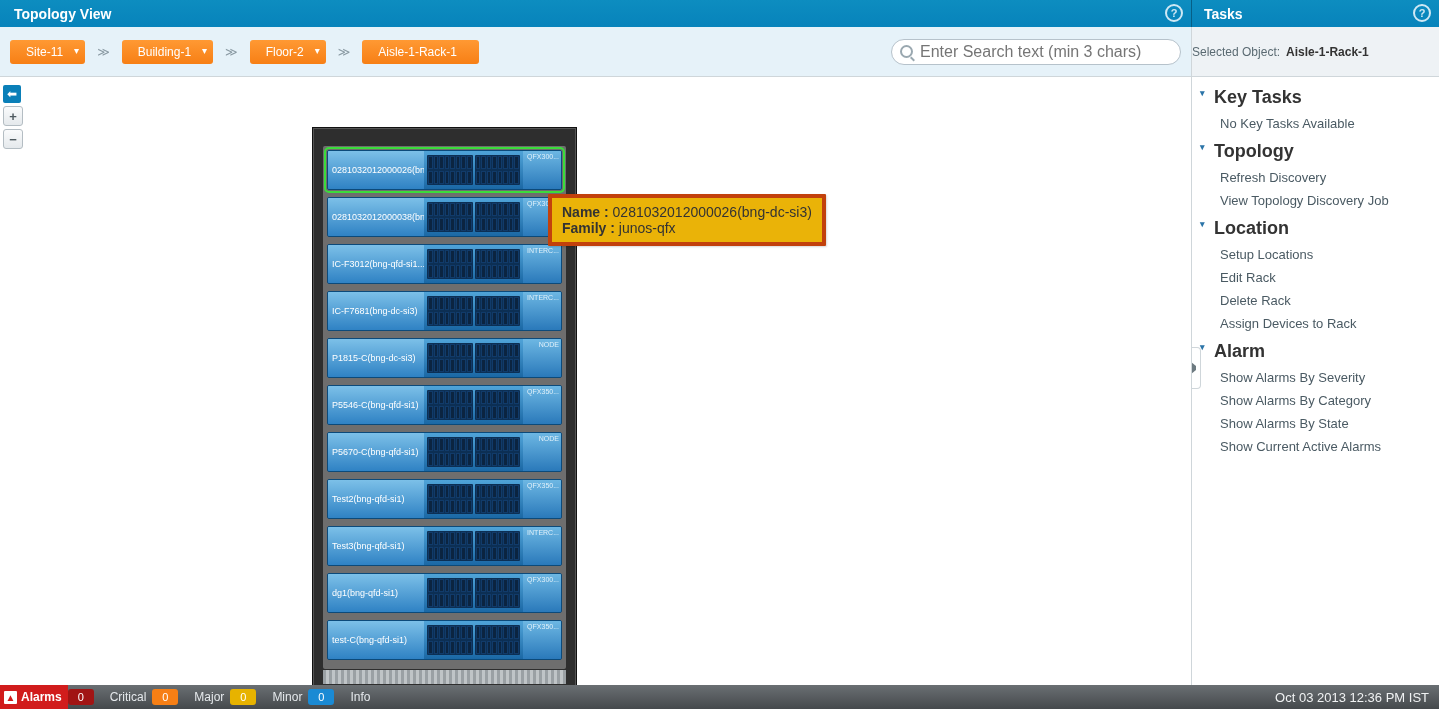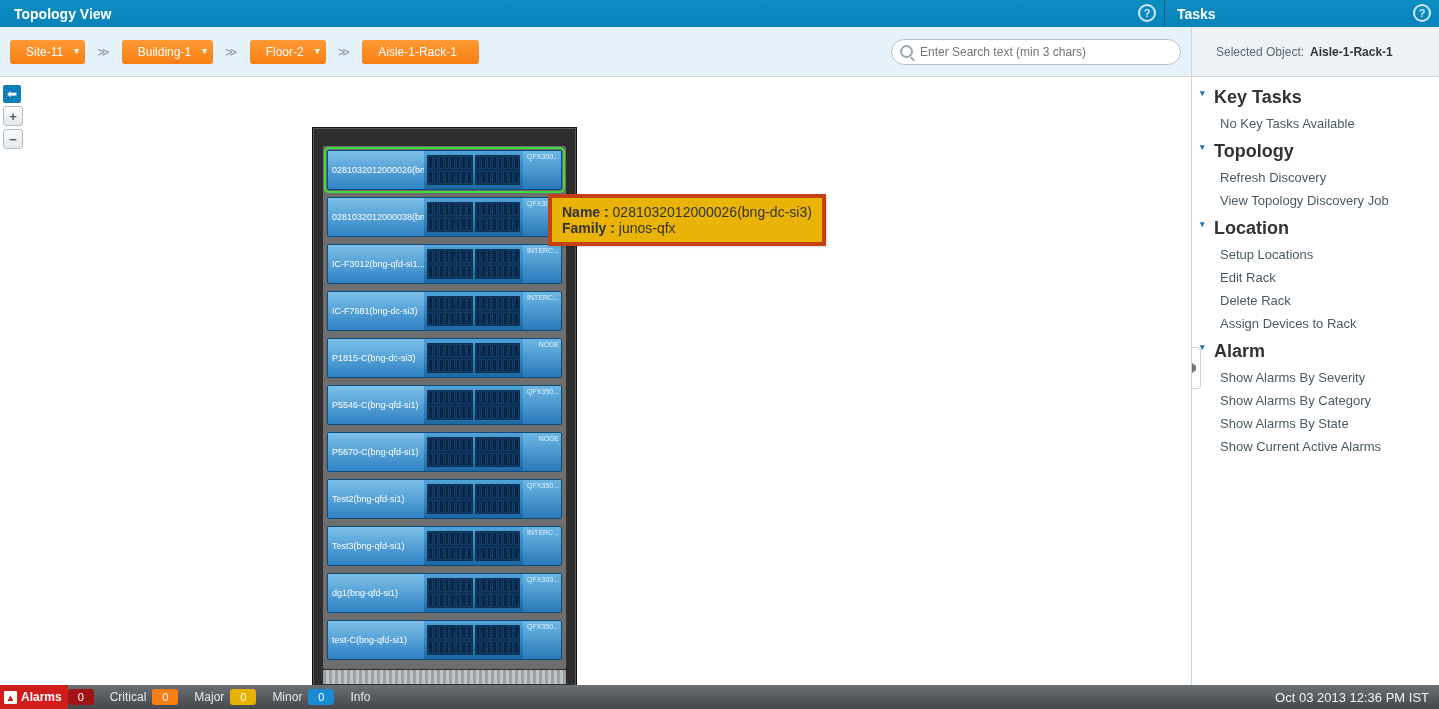--- a/index.html
+++ b/index.html
@@ -3,35 +3,35 @@
 <meta charset="utf-8">
 <style>
   *{box-sizing:border-box;margin:0;padding:0;font-family:Arial,Helvetica,sans-serif}
   html,body{height:100%;width:100%;overflow:hidden}
   body{display:flex;flex-direction:column;background:#fff}
 
   
   .header-row{display:flex;height:27px}
   .header-main{flex:1;background:linear-gradient(#0d8dc0,#0783bb);color:#fff;font-weight:700;font-size:14px;display:flex;align-items:center;padding:0 14px;position:relative}
   .header-main .help{position:absolute;right:8px;top:4px;width:18px;height:18px;border:2px solid #cfe8f4;border-radius:50%;display:flex;align-items:center;justify-content:center;font-size:11px;font-weight:700;color:#cfe8f4;cursor:pointer}
-  .header-tasks{width:275px;background:linear-gradient(#0d8dc0,#0783bb);color:#fff;font-weight:700;font-size:14px;display:flex;align-items:center;padding:0 12px;position:relative;border-left:1px solid #065f86}
+  .header-tasks{width:248px;background:linear-gradient(#0d8dc0,#0783bb);color:#fff;font-weight:700;font-size:14px;display:flex;align-items:center;padding:0 12px;position:relative;border-left:1px solid #065f86}
   .header-tasks .help{position:absolute;right:8px;top:4px;width:18px;height:18px;border:2px solid #cfe8f4;border-radius:50%;display:flex;align-items:center;justify-content:center;font-size:11px;font-weight:700;color:#cfe8f4;cursor:pointer}
 
   
   .crumb-row{display:flex;height:50px}
   .crumb-bar{flex:1;background:#e6f2f9;border-bottom:1px solid #cfd6da;display:flex;align-items:center;padding:0 10px;gap:12px}
   .crumb{background:linear-gradient(#ff9933,#f77f15);color:#fff;font-size:12px;padding:5px 22px 5px 16px;border-radius:3px;position:relative;cursor:pointer;white-space:nowrap}
   .crumb.dd::after{content:"▾";position:absolute;right:6px;top:5px;font-size:10px;color:#fff}
   .sep{color:#8a9aa3;font-size:12px}
   .search-wrap{margin-left:auto;position:relative}
-  .search-wrap input{width:290px;height:26px;border:1px solid #b6c2cb;border-radius:13px;padding:0 12px 0 28px;font-size:12px;color:#6d7a80}
+  .search-wrap input{width:290px;height:26px;border:1px solid #b6c2cb;border-radius:13px;padding:0 12px 0 28px;font-size:16px;color:#6d7a80}
   .search-wrap .mag{position:absolute;left:9px;top:6px;width:13px;height:13px;border:2px solid #9aa8b0;border-radius:50%}
   .search-wrap .mag::after{content:"";position:absolute;right:-4px;bottom:-4px;width:5px;height:2px;background:#9aa8b0;transform:rotate(45deg)}
 
-  .tasks-sel{width:248px;background:#eef2f5;border-left:1px solid #cfd6da;border-bottom:1px solid #cfd6da;display:flex;align-items:center;padding:0 24px;font-size:12px;color:#5a6a72}
+  .tasks-sel{width:248px;background:#eef2f5;border-left:1px solid #cfd6da;border-bottom:1px solid #cfd6da;display:flex;align-items:center;padding:0 0;font-size:12px;color:#5a6a72}
   .tasks-sel .val{font-weight:700;color:#333;margin-left:6px}
 
   
   .content-row{flex:1;display:flex;min-height:0}
   .canvas{flex:1;background:#fff;position:relative;overflow:hidden}
 
   .side-controls{position:absolute;left:3px;top:8px;display:flex;flex-direction:column;gap:3px}
   .side-controls .back{width:18px;height:18px;background:#0a7fb8;color:#fff;display:flex;align-items:center;justify-content:center;font-size:12px;cursor:pointer;border-radius:2px}
   .side-controls .sq{width:20px;height:20px;background:linear-gradient(#fafbfc,#e5e9ec);border:1px solid #b4bdc3;border-radius:3px;display:flex;align-items:center;justify-content:center;font-size:13px;color:#4f5a60;cursor:pointer;font-weight:700}
 

